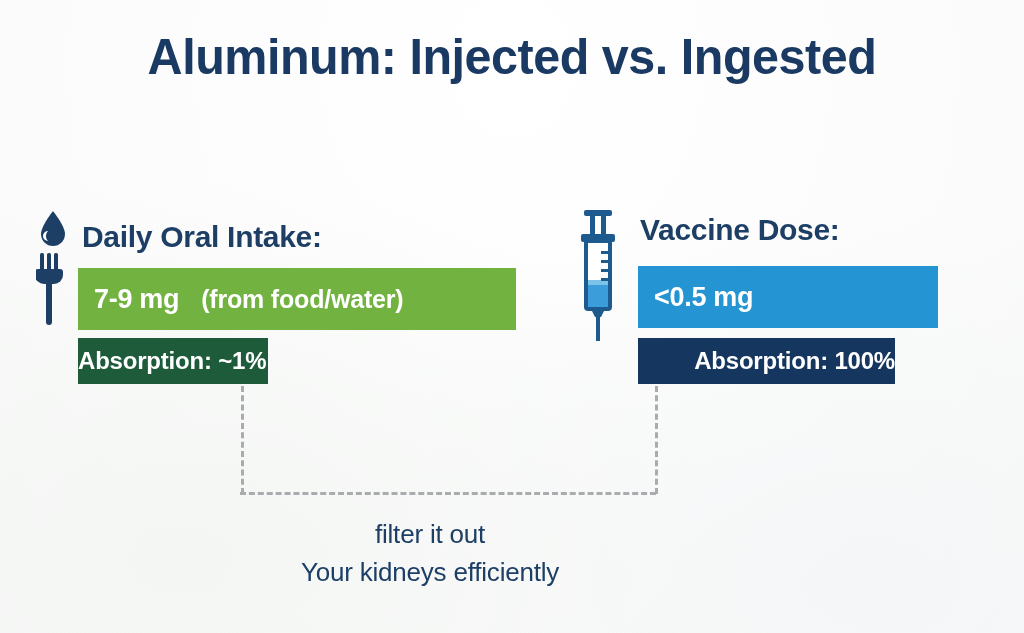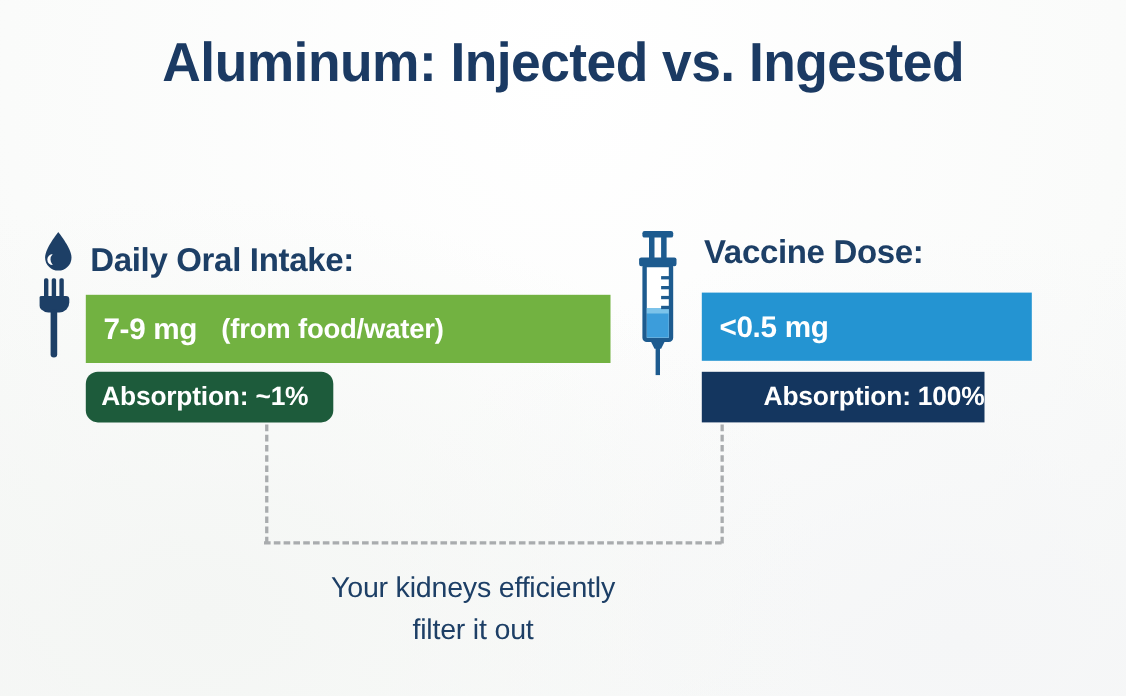--- a/index.html
+++ b/index.html
@@ -70,28 +70,26 @@
     letter-spacing: -0.2px;
   }
   .bar-abs {
     height: 46px;
     font-size: 24px;
     font-weight: bold;
     letter-spacing: -0.2px;
   }
 
   .bar-oral-dose {
-    left: 78px;  top: 268px;  width: 477px;
+    left: 78px;  top: 268px;  width: 438px;
     background: #72b241;
   }
   .bar-oral-abs {
-    left: 78px;  top: 338px;  width: 225px;
+    left: 78px;  top: 338px;  width: 190px;
     background: #1d5b3b;
-    padding-left: 14px;
-    border-radius: 11px;
   }
   .bar-vax-dose {
     left: 638px; top: 266px;  width: 300px;
     background: #2494d2;
   }
   .bar-vax-abs {
     left: 638px; top: 338px;  width: 257px;
     background: #14365f;
     justify-content: flex-end;
   }
@@ -196,17 +194,17 @@
 
   <div class="bar bar-abs bar-vax-abs">
     <span>Absorption: 100%</span>
   </div>
 
   <div class="dash-v dash-v-left"></div>
   <div class="dash-v dash-v-right"></div>
   <div class="dash-h"></div>
 
   <div class="caption">
+    <div>filter it out</div>
     <div>Your kidneys efficiently</div>
-    <div>filter it out</div>
   </div>
 
 </div>
 
 </body></html>

